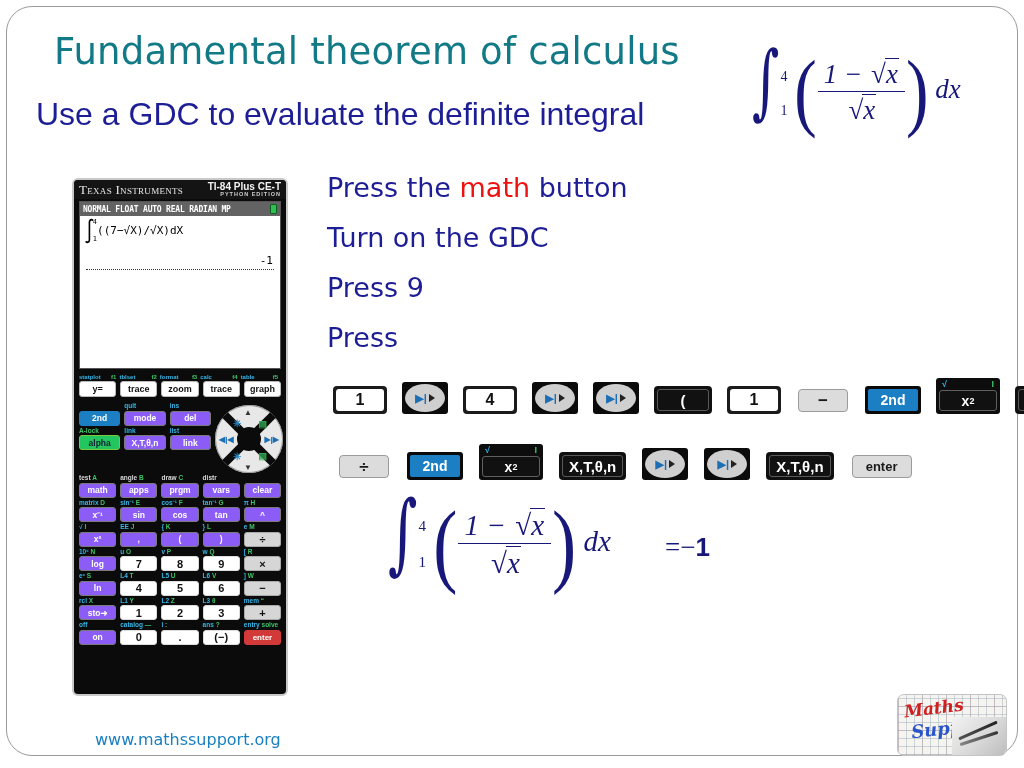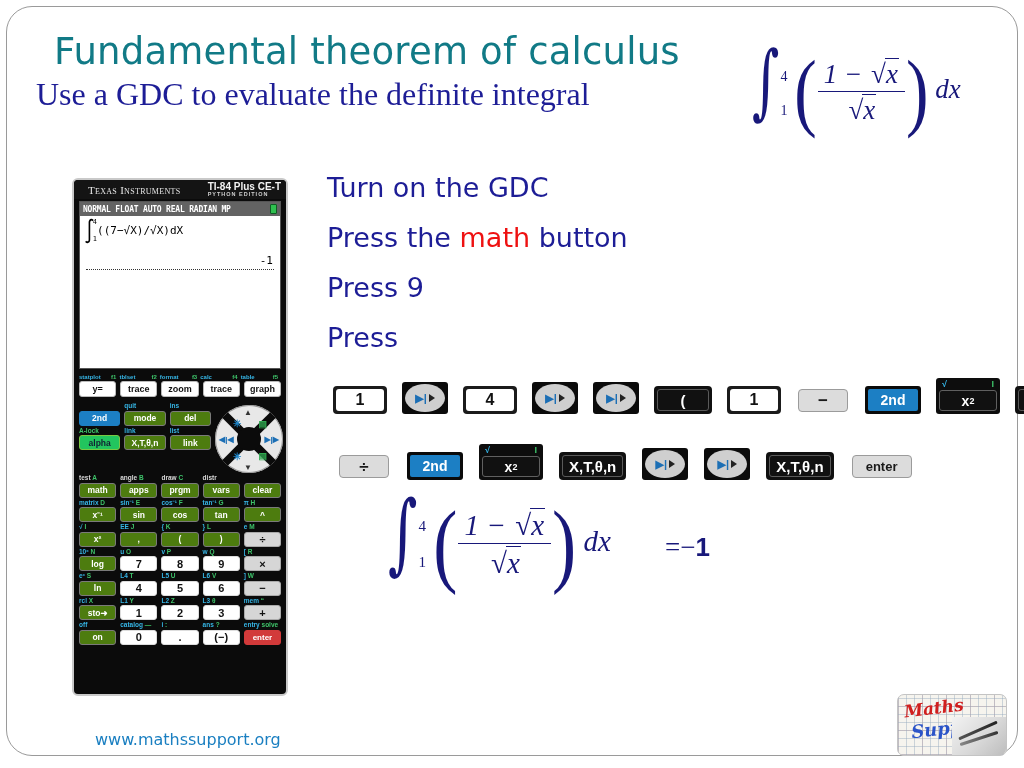--- a/index.html
+++ b/index.html
@@ -31,24 +31,24 @@
     position: absolute;
     left: 54px; top: 30px;
     font-size: 37px;
     color: #117a86;
     font-family: "DejaVu Sans", sans-serif;
     letter-spacing: 0.2px;
     white-space: nowrap;
   }
   #subtitle {
     position: absolute;
-    left: 36px; top: 76px;
+    left: 36px; top: 96px;
     font-size: 32px;
     color: #1d1d96;
-    font-family: Liberation Serif, serif;
+    font-family: Liberation Sans, sans-serif;
     white-space: nowrap;
   }
 
   
   .math {
     color: #18187a;
     font-family: "Liberation Serif", serif;
     font-style: italic;
   }
   .intsign {
@@ -242,22 +242,22 @@
     border: 2px solid #c9c9c9;
     border-radius: 6px;
     overflow: hidden;
   }
   #calc-brand {
     height: 19px;
     display: flex; align-items: center; justify-content: space-between;
     padding: 0 5px;
     background: #141414;
   }
-  #calc-brand .ti { color: #e7e7e7; font-size: 11px; letter-spacing: .3px; font-variant: small-caps; font-family: "Liberation Serif", serif; margin-left: 9px; }
-  #calc-brand .model { color: #f2f2f2; font-size: 10px; font-weight: bold; line-height: 1; }
+  #calc-brand .ti { color: #e7e7e7; font-size: 13px; letter-spacing: .3px; font-variant: small-caps; font-family: "Liberation Serif", serif; }
+  #calc-brand .model { color: #f2f2f2; font-size: 10px; font-weight: bold; text-align: right; line-height: 1; }
   #calc-brand .model .sub { display: block; font-size: 5.5px; letter-spacing: 1px; font-weight: bold; color: #cfcfcf; }
   #calc-screen {
     margin: 2px 5px 3px 5px;
     background: #ffffff;
     border: 1px solid #555;
     height: 168px;
     position: relative;
     overflow: hidden;
   }
   #screen-status {
@@ -284,21 +284,21 @@
   #screen-expr .lim .b { position: relative; top: 5px; }
   #screen-res { text-align: right; font-size: 11px; padding-right: 3px; margin-top: 12px; }
   #screen-rule { border-bottom: 1.5px dotted #333; margin: 2px 2px 0 2px; }
 
   .kgroup { padding: 0 5px; }
   .krow { display: flex; gap: 4px; margin-bottom: 2px; }
   .klbls { display: flex; gap: 4px; font-size: 6.5px; font-weight: bold; line-height: 1; margin-bottom: 1px; }
   .klbls span { flex: 1; }
   .cbtn {
     flex: 1;
-    background: #4d7c0f;
+    background: #8b5cf6;
     border: 1px solid #7a7a7a;
     border-radius: 3px;
     color: #ffffff;
     font-size: 8.5px;
     font-weight: bold;
     height: 15px;
     display: flex; align-items: center; justify-content: center;
     font-family: "Liberation Sans", sans-serif;
   }
   .cbtn.wht { background: #ffffff; color: #111; border-color: #ddd; font-size: 11px; }
@@ -394,22 +394,22 @@
   <div id="title">Fundamental theorem of calculus</div>
   <div id="subtitle">Use a GDC to evaluate the definite integral</div>
 
   <div id="eq-top" class="math">
     <span class="intsign">∫</span><span class="limits"><span class="up">4</span><span class="lo">1</span></span>
     <span class="bigparen">(</span><span class="frac"><span class="num"><span>1</span> <span>−</span> <span class="rad"><span class="sym">√</span><span class="arg">x</span></span></span><span class="den"><span class="rad"><span class="sym">√</span><span class="arg">x</span></span></span></span><span class="bigparen">)</span>
     <span>dx</span>
   </div>
 
   <div id="instructions">
+    <div class="instr"><span>Press the </span><span class="hl">math</span><span> button</span></div>
     <div class="instr"><span>Turn on the GDC</span></div>
-    <div class="instr"><span>Press the </span><span class="hl">math</span><span> button</span></div>
     <div class="instr"><span>Press 9</span></div>
     <div class="instr"><span>Press</span></div>
   </div>
 
   <div class="keyrow" id="keyrow1">
     <span class="k white">
         <span class="cap">1</span>
       </span>
     <span class="k arrow">
         <span class="disc">

